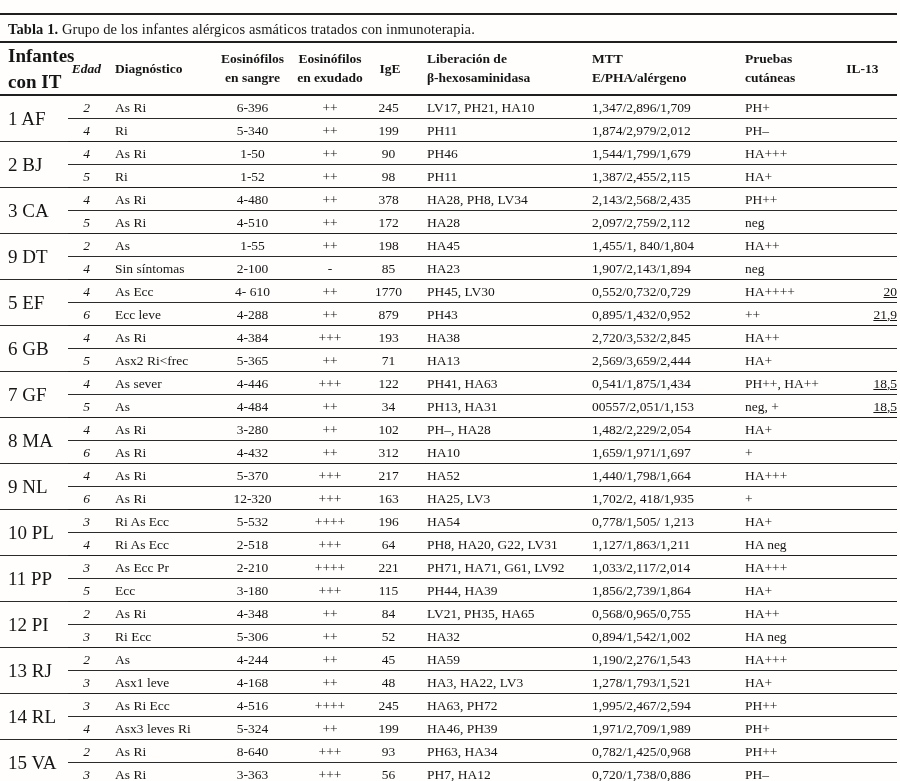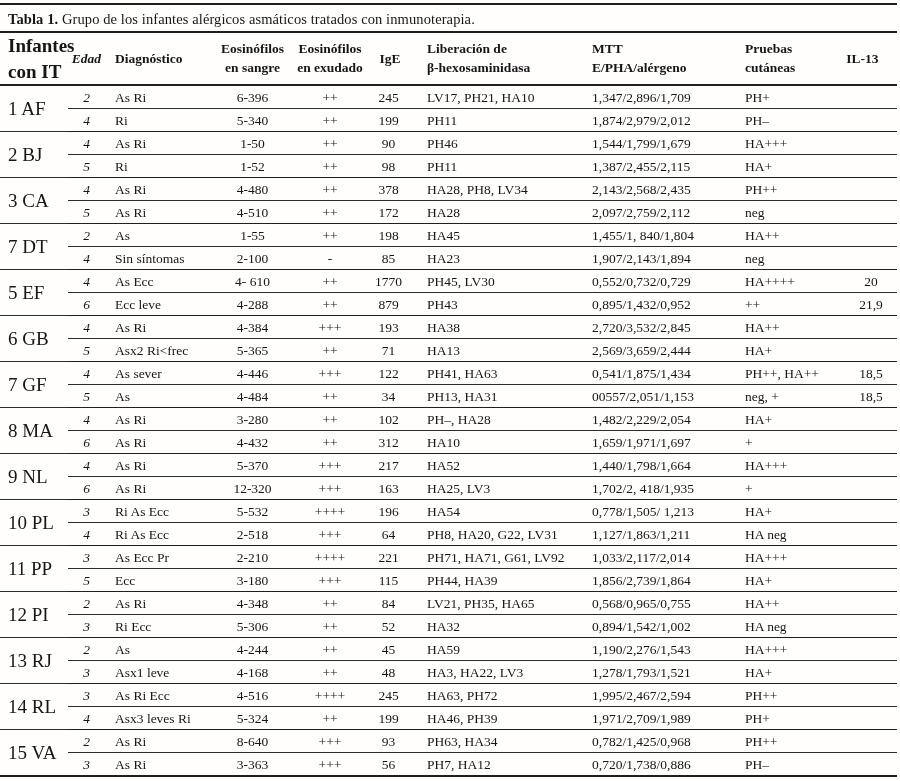--- a/index.html
+++ b/index.html
@@ -6,21 +6,21 @@
   body{
     background:#ffffff;
     font-family:"Liberation Serif","DejaVu Serif",serif;
     color:#161616;
     -webkit-font-smoothing:antialiased;
   }
   .page{
     width:900px;height:781px;
     background:#fffefd;
     box-sizing:border-box;
-    padding-top:3px;
+    padding-top:13px;
     overflow:hidden;
   }
   .table-wrap{width:897px;}
   .title-band{
     border-top:2px solid #1f1f1f;
     border-bottom:2px solid #1f1f1f;
     box-sizing:border-box;
     height:30px;
     padding:6px 0 0 8px;
     font-size:14.5px;
@@ -65,21 +65,21 @@
   .col-patient{text-align:left;padding-left:8px;font-size:19px;}
   .col-edad{text-align:center;font-style:italic;}
   .col-diagnostico{text-align:left;padding-left:10px;}
   .col-eos_sangre{text-align:center;}
   .col-eos_exudado{text-align:center;}
   td.col-ige{text-align:center;padding-right:3px;}
   th.col-ige{text-align:center;margin-top:24px;}
   .col-liberacion{text-align:left;padding-left:17px;}
   .col-mtt{text-align:left;padding-left:7px;}
   .col-pruebas{text-align:left;padding-left:5px;}
-  td.col-il13{text-align:center;padding-left:7px;}
+  td.col-il13{text-align:right;padding-left:7px;text-decoration:underline;}
   th.col-il13{text-align:center;padding-right:10px;}
 
   
   tr.sub1 td{border-bottom:1px solid #2b2b2b;}
   tr.sub2 td, td.patient{border-bottom:1.7px solid #1f1f1f;}
   tbody:last-of-type tr.sub2 td, tbody:last-of-type td.patient{border-bottom:2px solid #1f1f1f;}
 </style>
 </head>
 <body>
 
@@ -185,21 +185,21 @@
             <td class="col-eos_exudado">++</td>
             <td class="col-ige">172</td>
             <td class="col-liberacion">HA28</td>
             <td class="col-mtt">2,097/2,759/2,112</td>
             <td class="col-pruebas">neg</td>
             <td class="col-il13"></td>
           </tr>
         </tbody>
         <tbody>
           <tr class="sub1">
-            <td rowspan="2" class="col-patient patient">7 DT</td>
+            <td rowspan="2" class="col-patient patient">9 DT</td>
             <td class="col-edad">2</td>
             <td class="col-diagnostico">As</td>
             <td class="col-eos_sangre">1-55</td>
             <td class="col-eos_exudado">++</td>
             <td class="col-ige">198</td>
             <td class="col-liberacion">HA45</td>
             <td class="col-mtt">1,455/1, 840/1,804</td>
             <td class="col-pruebas">HA++</td>
             <td class="col-il13"></td>
           </tr>

